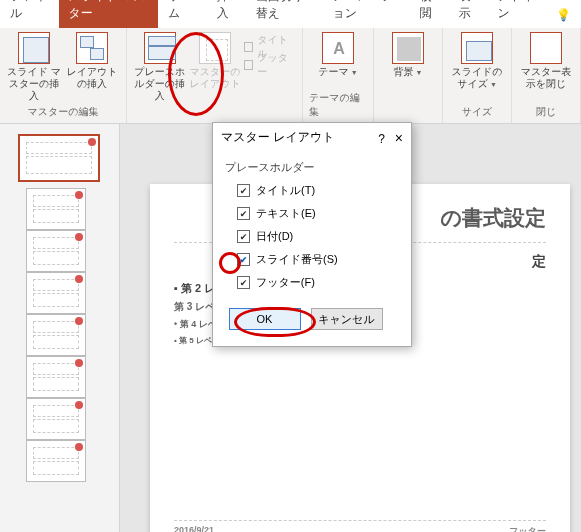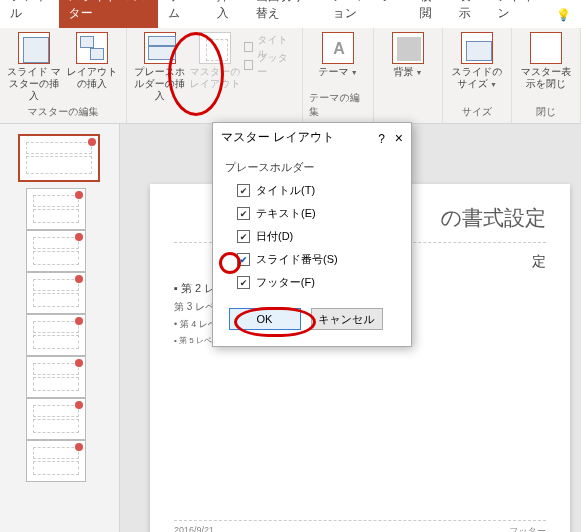--- a/index.html
+++ b/index.html
@@ -42,21 +42,21 @@
 .thumbs { width: 120px; background: #f3f3f3; padding: 10px 4px; overflow: hidden; border-right: 1px solid #d4d4d4; }
 .thumb-num { font-size: 11px; color: #b7472a; position:absolute; left:-10px; top:2px; }
 .thumb-wrap { position: relative; padding-left: 14px; margin-bottom: 6px; }
 .thumb { width: 82px; height: 48px; background:#fff; border:1px solid #bbb; position:relative; }
 .thumb.sel { border:2px solid #b7472a; }
 .thumb.sub { width: 60px; height: 42px; margin-left: 22px; }
 .thumb::before { content:""; position:absolute; left:6px; top:6px; right:6px; height:10px; border:1px dashed #ccc; }
 .thumb::after { content:""; position:absolute; left:6px; top:20px; right:6px; bottom:6px; border:1px dashed #ccc; }
 .thumb .sun { position:absolute; right:2px; top:2px; width:8px; height:8px; background:#d9534f; border-radius:50%; }
 
-.canvas { flex:1; position: relative; padding: 60px 0 0 30px; }
+.canvas { flex:1; position: relative; padding: 60px 0 0 30px; font-weight: bold; }
 .slide { width: 420px; height: 360px; background:#fff; box-shadow: 0 2px 6px rgba(0,0,0,0.2); padding: 20px 24px; position:relative; }
 .slide-title { font-size: 21px; color: #5b5b5b; border-bottom: 1px dashed #ccc; padding-bottom: 10px; margin-bottom: 10px; font-family: "Yu Gothic", serif; }
 .slide-sub { font-size: 14px; color:#444; margin-bottom: 8px; }
 .levels { font-size: 12px; color:#444; }
 .levels .l { padding: 2px 0; }
 .l2 { padding-left: 16px; font-size: 11px; }
 .l2::before { content:"▪ "; }
 .l3 { padding-left: 32px; font-size: 10px; color:#666; }
 .l4 { padding-left: 48px; font-size: 9px; color:#666; }
 .l4::before { content:"• "; }

